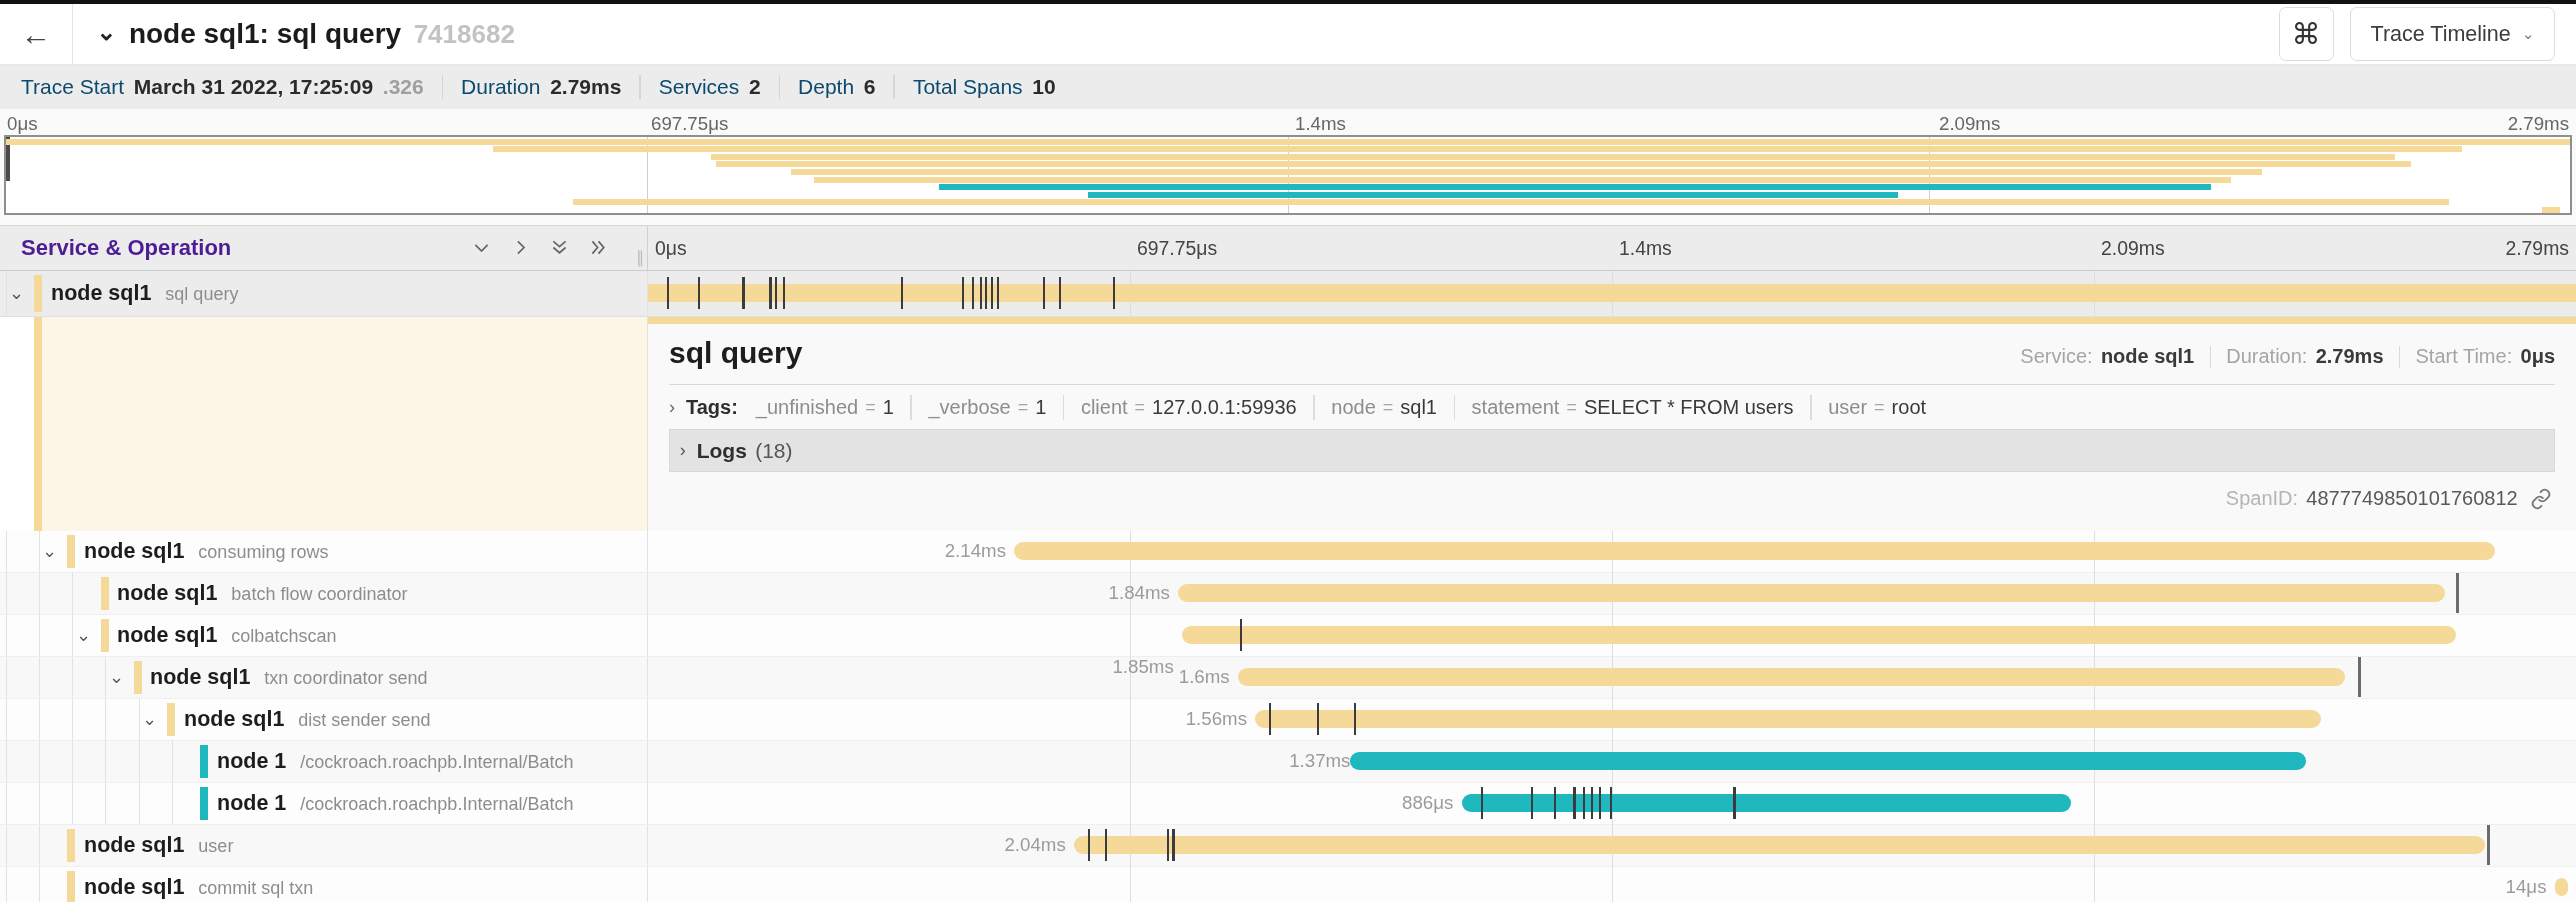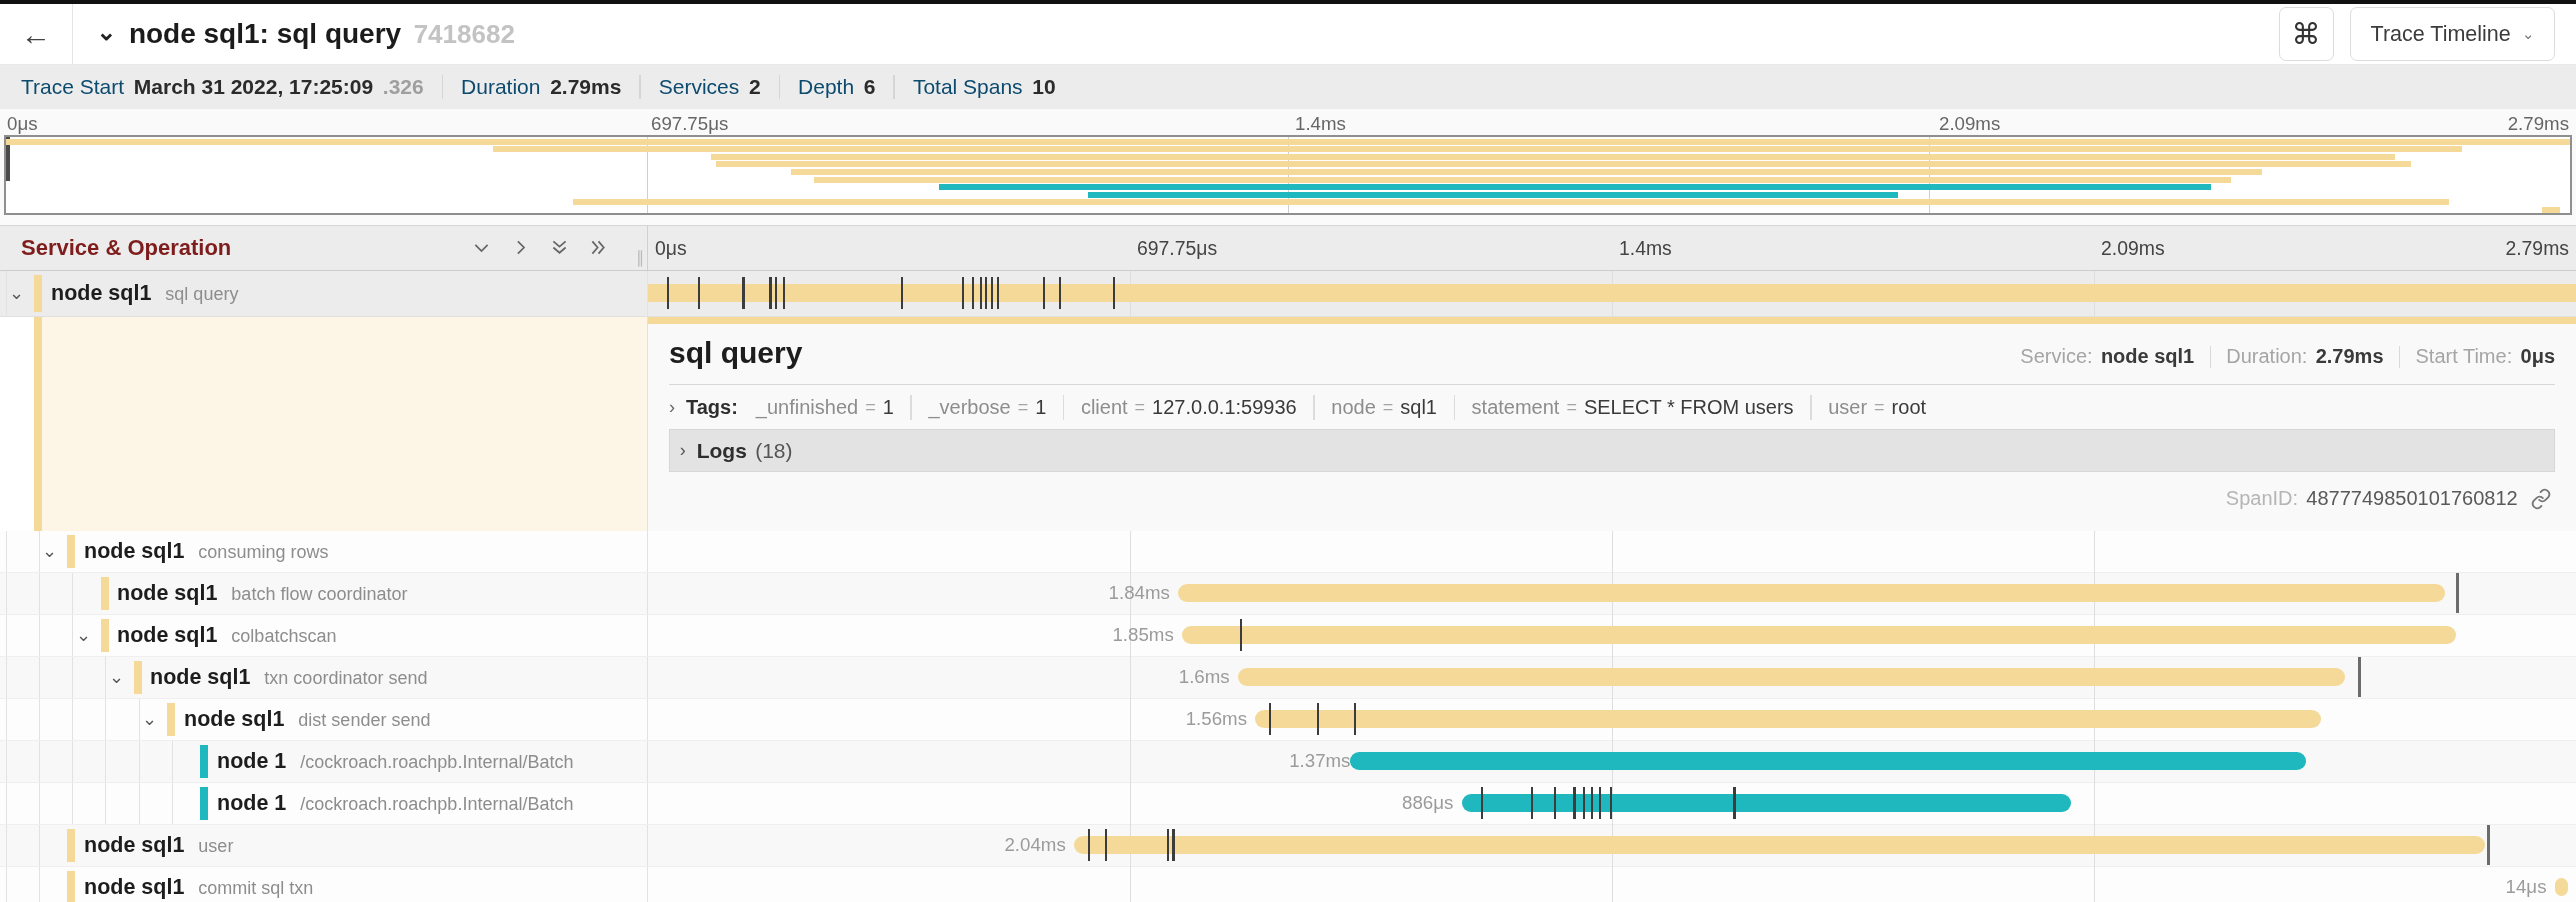--- a/index.html
+++ b/index.html
@@ -42,21 +42,21 @@
   .mini-labels { position:relative; height:26px; font-size:18.7px; color:#666; }
   .mini-labels span { position:absolute; top:4.2px; }
   .mini-canvas { position:relative; margin:0 4.2px; height:80px; border:2.1px solid #8f8f8f; background:#fff; }
   .mini-grid { position:absolute; top:0; bottom:0; width:1.4px; background:#cfcfcf; }
   .mini-bar { position:absolute; height:6.2px; }
   .mini-scrub-l { position:absolute; left:0; top:0; width:4.2px; height:44px; background:#4a4a4a; }
 
   
   .table-header { height:46px; display:flex; background:#ececec; border-top:0.7px solid #d5d5d5; border-bottom:0.7px solid #cccccc; }
   .th-left { width:648px; display:flex; align-items:center; padding:0 9.7px 0 21px; border-right:0.7px solid #d0d0d0; position:relative; }
-  .th-title { font-size:22px; font-weight:bold; color:#7f1d1d; }
+  .th-title { font-size:22px; font-weight:bold; color:#4c1d95; }
   .th-icons { margin-left:auto; display:flex; gap:18px; margin-right:28px; }
   .th-icons svg { cursor:pointer; }
   .th-drag { position:absolute; right:1.4px; bottom:1.4px; color:#bbb; font-size:16.6px; letter-spacing:1.4px; }
   .th-right { position:relative; flex:1; font-size:19.4px; color:#444; }
   .th-right span { position:absolute; top:11px; }
 
   .span-table { position:relative; }
   .grid-overlay { position:absolute; left:648px; right:0; top:0; bottom:0; z-index:2; pointer-events:none; }
   .grid-line { position:absolute; top:0; bottom:0; width:1.4px; background:#dedede; }
 
@@ -336,20 +336,24 @@
 
   <div id="rows-rest">
       <div class="span-row alt">
         <div class="row-left">
           <div class="guide" style="left: 5.5px;"></div>
           <div class="guide" style="left: 39px;"></div>
           <span class="row-chevron" style="left: 42px;">⌄</span>
           <div class="color-bar" style="left: 67px; background: rgb(245, 217, 153);"></div>
           <span class="svc-name" style="left: 84px;">node sql1<span class="op-name">consuming rows</span></span>
         </div>
+        <div class="row-right">
+          <span class="dur-label" style="left: 19%;">2.14ms</span>
+          <div class="span-bar" style="left: 19%; width: 76.8%; background: rgb(245, 217, 153);"></div>
+        </div>
       </div>
       <div class="span-row">
         <div class="row-left">
           <div class="guide" style="left: 5.5px;"></div>
           <div class="guide" style="left: 39px;"></div>
           <div class="guide" style="left: 72px;"></div>
           <div class="color-bar" style="left: 101px; background: rgb(245, 217, 153);"></div>
           <span class="svc-name" style="left: 117px;">node sql1<span class="op-name">batch flow coordinator</span></span>
         </div>
         <div class="row-right">
@@ -361,21 +365,21 @@
       <div class="span-row alt">
         <div class="row-left">
           <div class="guide" style="left: 5.5px;"></div>
           <div class="guide" style="left: 39px;"></div>
           <div class="guide" style="left: 72px;"></div>
           <span class="row-chevron" style="left: 76px;">⌄</span>
           <div class="color-bar" style="left: 101px; background: rgb(245, 217, 153);"></div>
           <span class="svc-name" style="left: 117px;">node sql1<span class="op-name">colbatchscan</span></span>
         </div>
         <div class="row-right">
-          <span class="dur-label" style="left: 27.7%;">1.85ms</span>
+          <span class="dur-label" style="left: 27.7%; margin-top: 32px;">1.85ms</span>
           <div class="span-bar" style="left: 27.7%; width: 66.1%; background: rgb(245, 217, 153);"></div>
           <div class="bar-tick" style="left: 30.7%;"></div>
         </div>
       </div>
       <div class="span-row">
         <div class="row-left">
           <div class="guide" style="left: 5.5px;"></div>
           <div class="guide" style="left: 39px;"></div>
           <div class="guide" style="left: 72px;"></div>
           <div class="guide" style="left: 105px;"></div>

